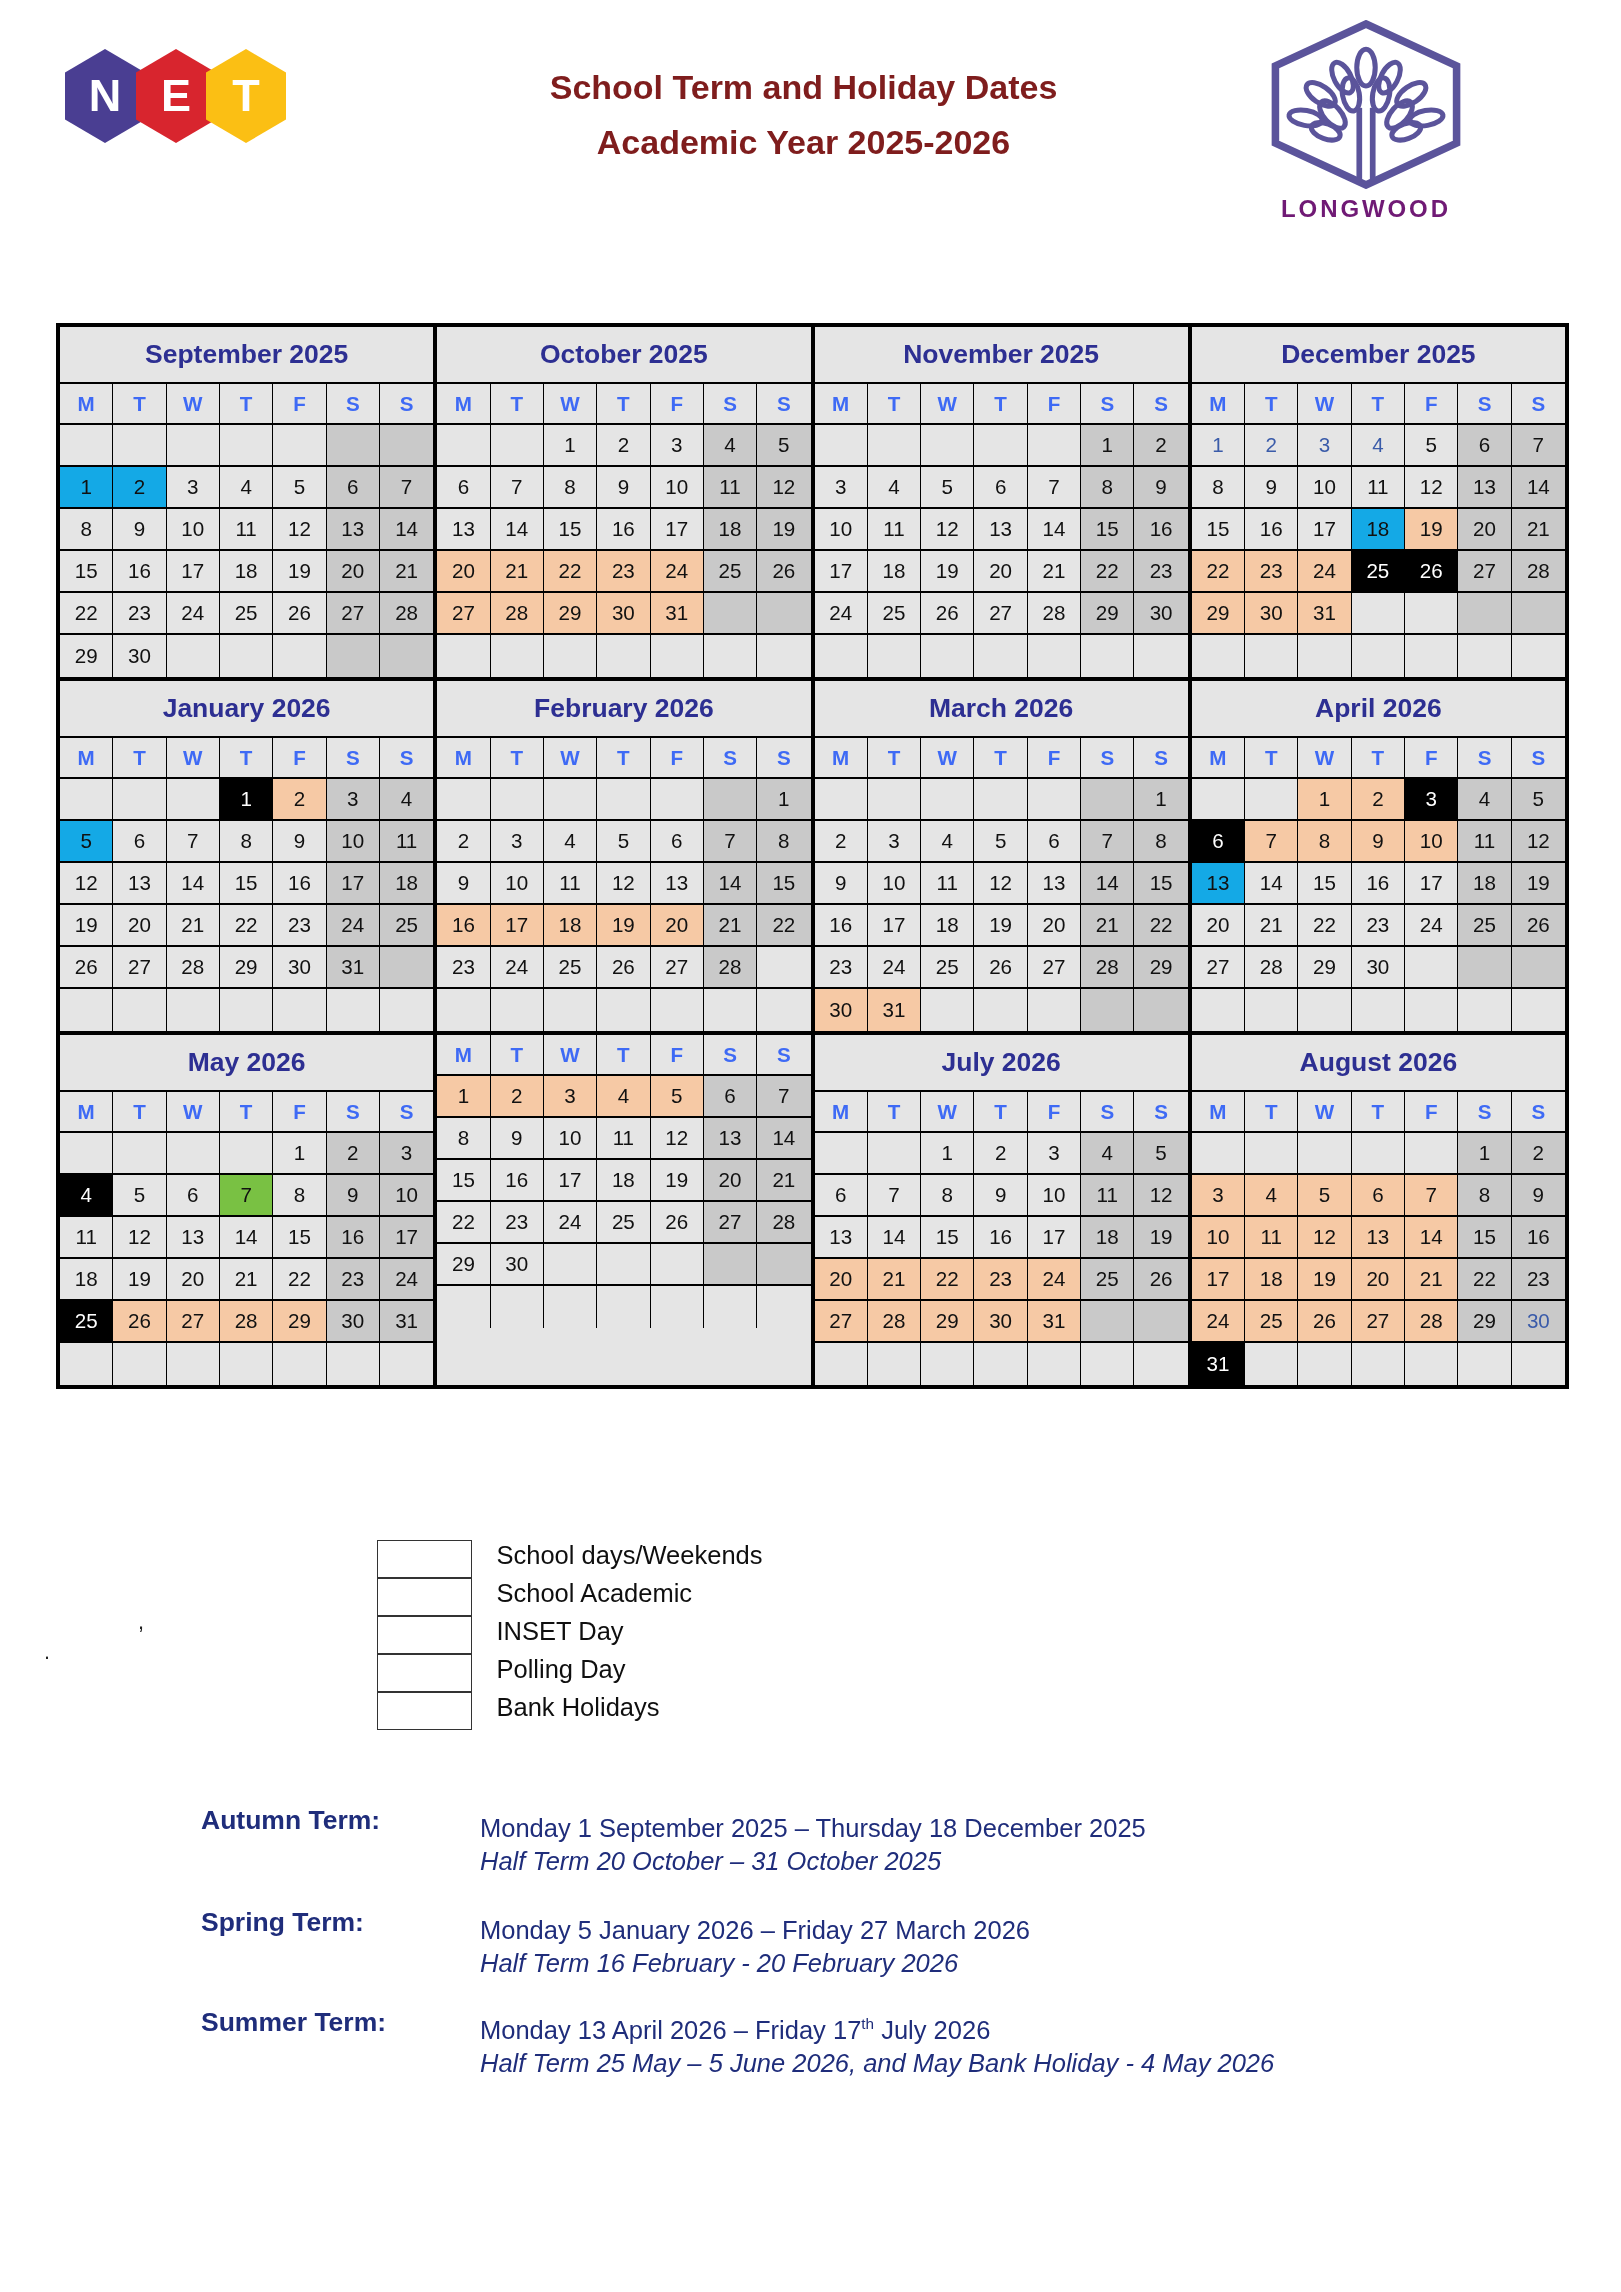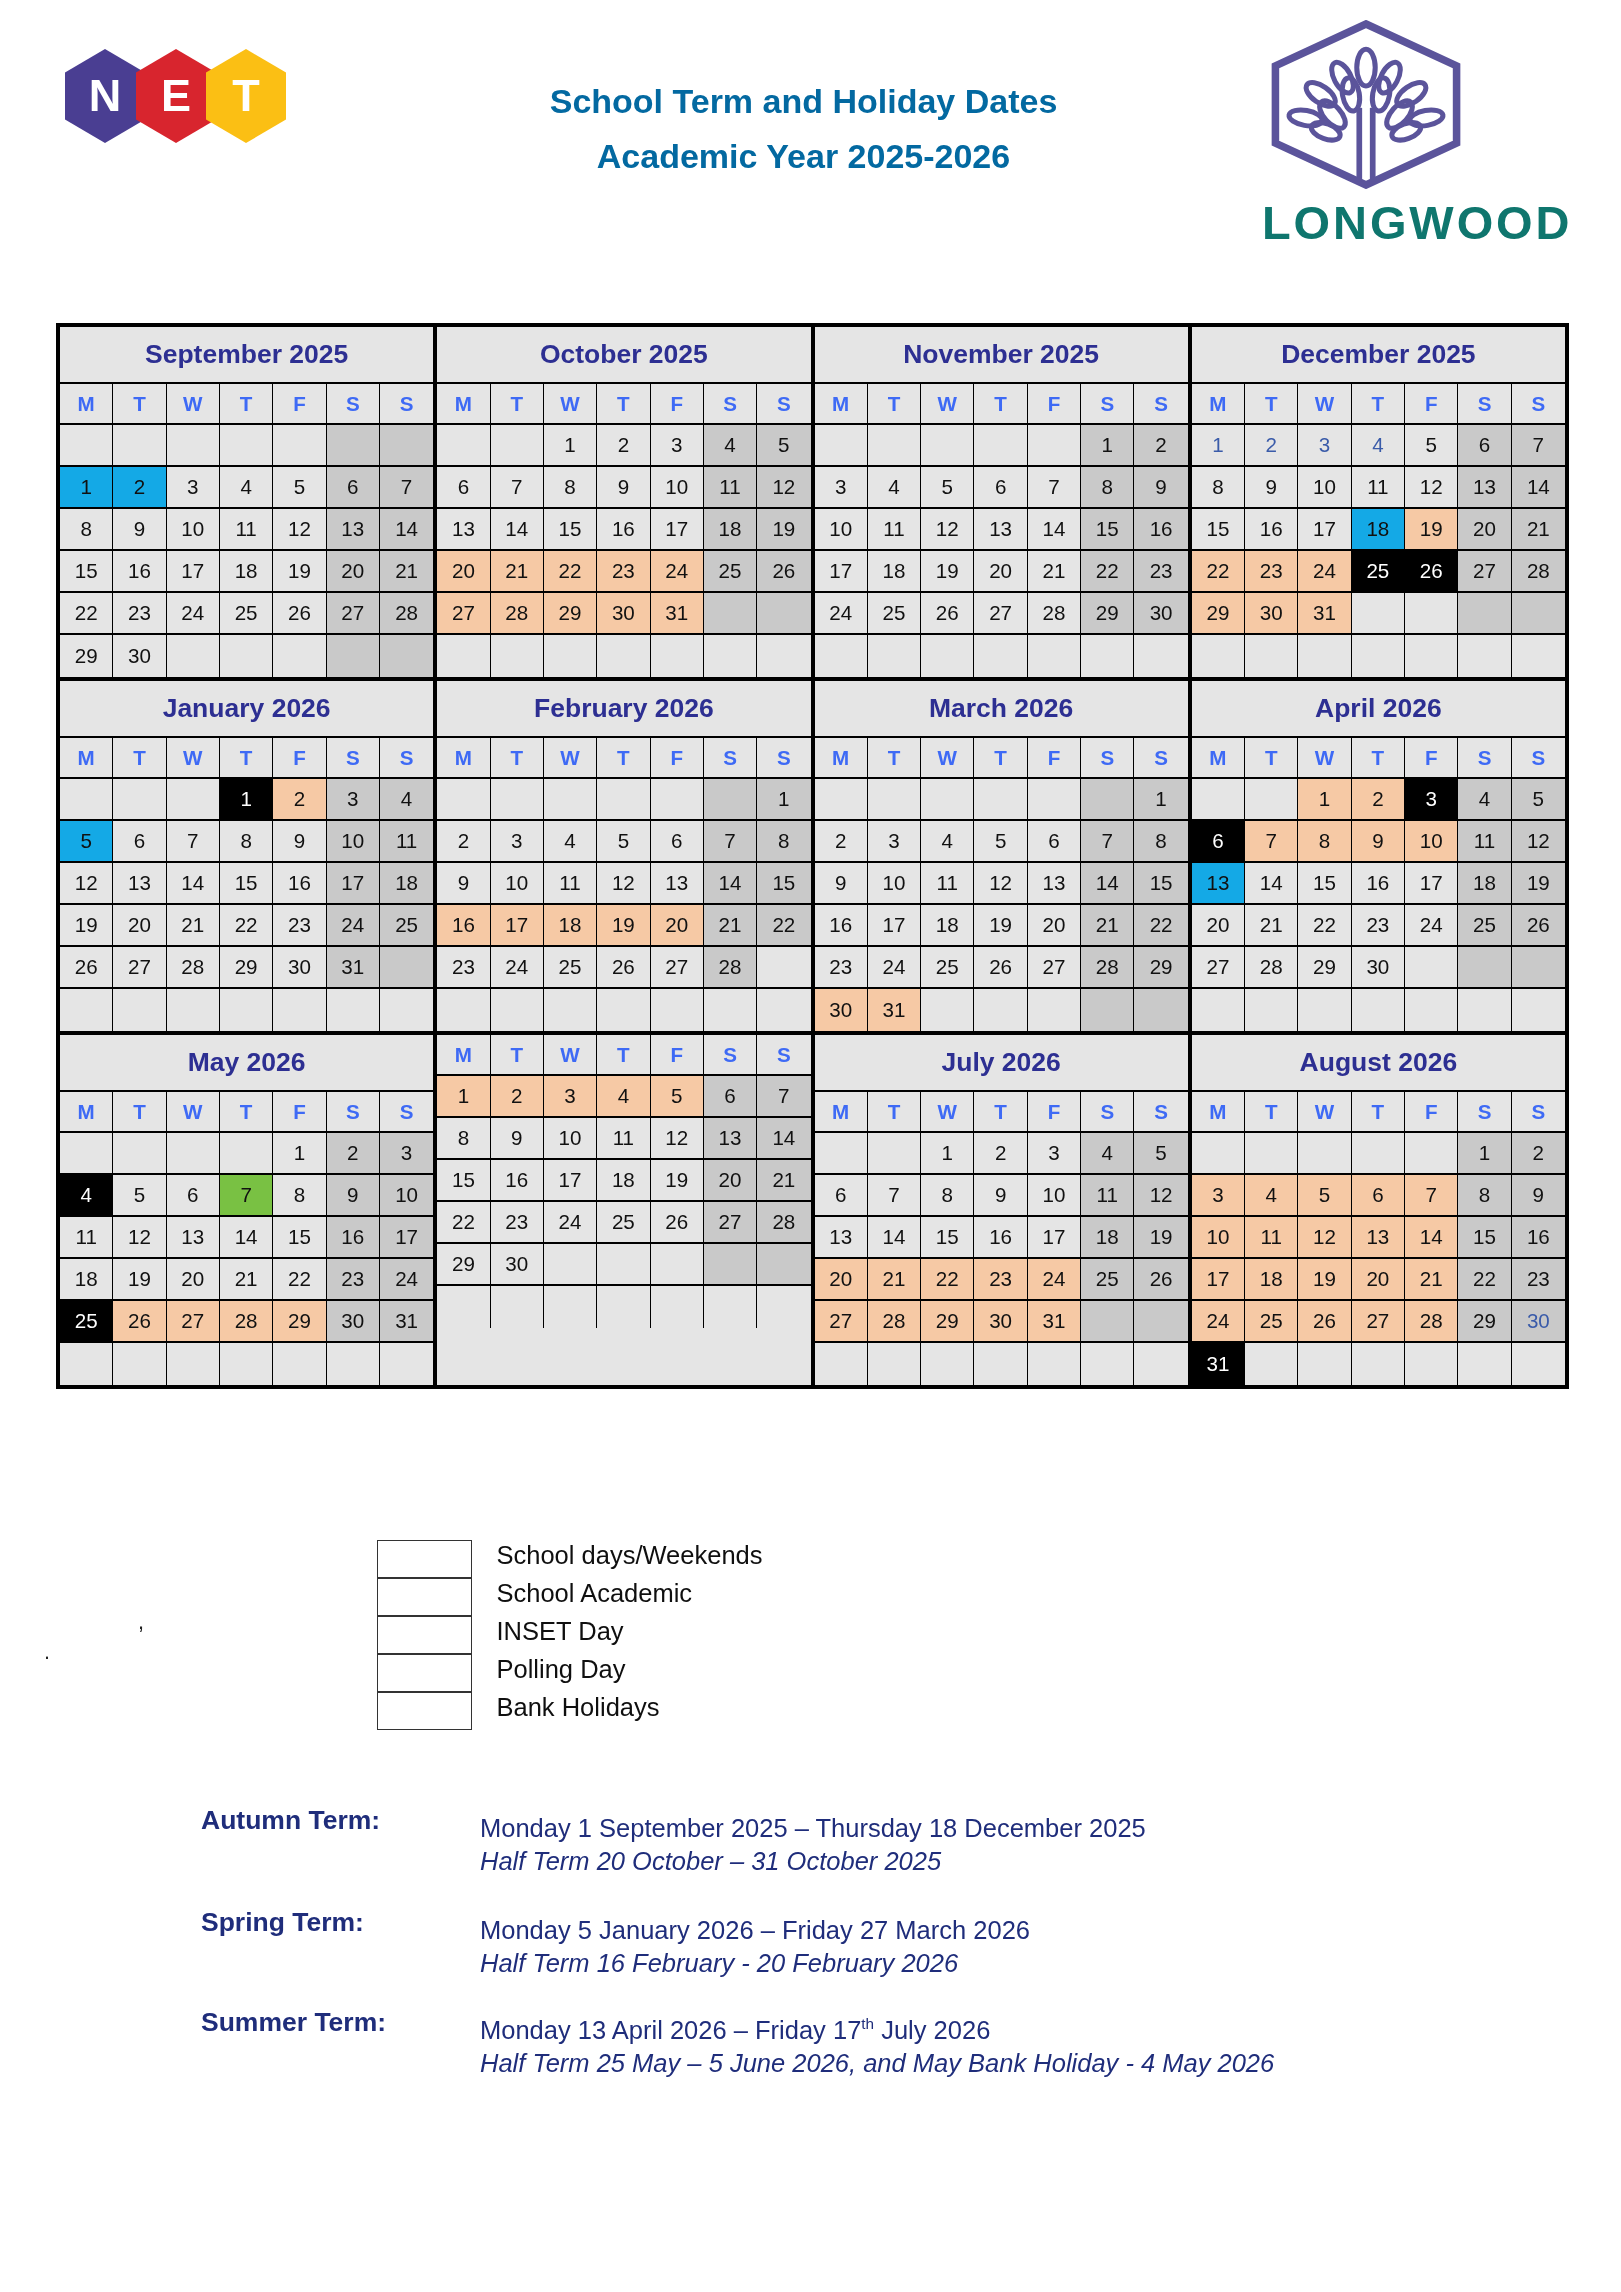--- a/index.html
+++ b/index.html
@@ -7,26 +7,26 @@
 
   
   .net-logo{position:absolute;left:65px;top:49px;width:235px;height:98px;}
   .hex{position:absolute;top:0;width:80px;height:94px;display:flex;align-items:center;justify-content:center;
        clip-path:polygon(50% 0,100% 25%,100% 75%,50% 100%,0 75%,0 25%);
        color:#fff;font-weight:bold;font-size:45px;}
   .hex.n{left:0;background:#4A3E92;z-index:1;}
   .hex.e{left:71px;background:#D8252E;z-index:2;}
   .hex.t{left:141px;background:#FBBF14;z-index:3;}
 
-  .page-title{position:absolute;left:392px;top:78px;width:823px;text-align:center;
-              color:#0369a1;font-weight:bold;font-size:34px;line-height:47px;}
+  .page-title{position:absolute;left:392px;top:64px;width:823px;text-align:center;
+              color:#7f1d1d;font-weight:bold;font-size:34px;line-height:47px;}
   .page-title .line2{margin-top:8px;}
 
   .lw-logo{position:absolute;left:1262px;top:19.6px;width:208px;height:225px;text-align:center;}
-  .lw-wordmark{margin-top:2px;font-size:47px;letter-spacing:2.9px;color:#0f766e;font-weight:bold;}
+  .lw-wordmark{margin-top:2px;font-size:24px;letter-spacing:2.9px;color:#701a75;font-weight:bold;}
 
   
   .cal-grid{position:absolute;left:56px;top:323px;width:1509px;
             display:grid;grid-template-columns:repeat(4,1fr);border:2px solid #000;background:#000;}
   .month{border:2.9px solid #000;background:#e5e5e5;display:flex;flex-direction:column;}
   .month-title{height:55px;display:flex;align-items:center;justify-content:center;
                border-bottom:2px solid #000;font-weight:bold;font-size:26.5px;color:#2D2F92;}
   .dow{display:grid;grid-template-columns:repeat(7,1fr);border-bottom:2.9px solid #000;}
   .dow .hcell{height:39px;display:flex;align-items:center;justify-content:center;
               border-right:1.5px solid #000;color:#3E6AF5;font-weight:bold;font-size:20.6px;}

